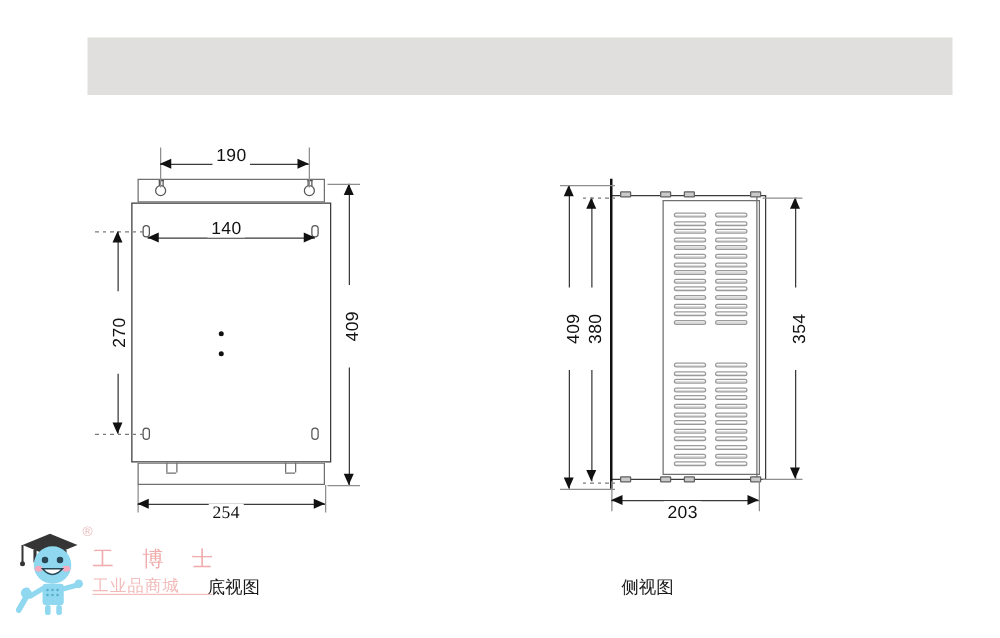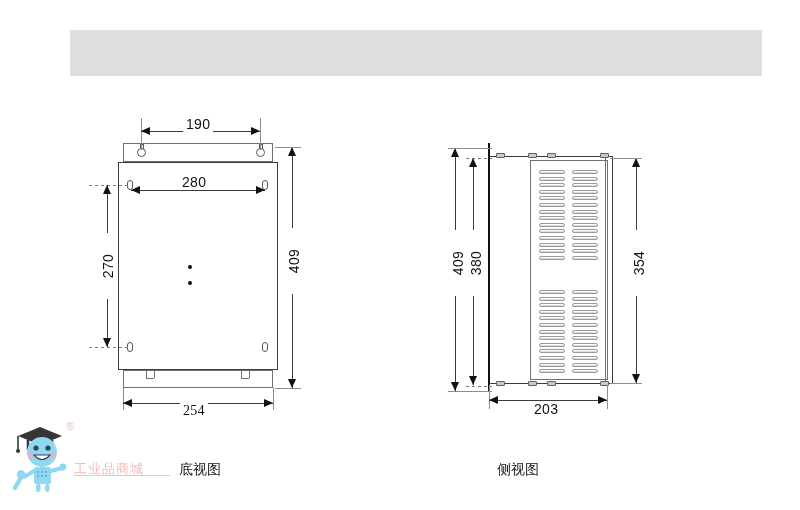--- a/index.html
+++ b/index.html
@@ -76,21 +76,21 @@
   .wm-reg{position:absolute;left:58px;top:2px;font-size:11px;color:#e7b7b7;}
   .wm-sub-underline{position:absolute;left:66px;top:57px;width:96px;height:1px;background:#f3bdbd;}
 </style>
 </head>
 <body>
 
 <div class="page">
 
   <div class="header-band"></div>
 
-  <div class="dwg" style="left:13px;top:0;width:330px;height:480px;">
+  <div class="dwg" style="left:0;top:0;width:330px;height:480px;">
 
     <div class="box thin" style="left:110px;top:143px;width:150px;height:19px;"></div>
 
     <div class="box" style="left:105px;top:162px;width:160px;height:208px;"></div>
 
     <div class="box thin" style="left:110px;top:370px;width:150px;height:18px;"></div>
 
     <div class="ln v" style="left:133px;top:370px;height:8px;background:#707070;"></div>
     <div class="ln h" style="left:133px;top:378px;width:8px;background:#707070;"></div>
     <div class="ln v" style="left:141px;top:370px;height:8px;background:#707070;"></div>
@@ -122,21 +122,21 @@
     <div class="ln v ext" style="left:247px;top:118px;height:32px;"></div>
 
     <div class="ln h" style="left:128px;top:131px;width:119px;"></div>
     <div class="arw l" style="left:128px;top:127px;"></div>
     <div class="arw r" style="left:238px;top:127px;"></div>
     <div class="dim" style="left:170px;top:116px;">190</div>
 
     <div class="ln h" style="left:118px;top:190px;width:134px;"></div>
     <div class="arw l" style="left:118px;top:186px;"></div>
     <div class="arw r" style="left:243px;top:186px;"></div>
-    <div class="dim" style="left:166px;top:174px;">280</div>
+    <div class="dim" style="left:166px;top:174px;">140</div>
 
     <div class="ln v" style="left:94px;top:185px;height:162px;"></div>
     <div class="arw u" style="left:90px;top:185px;"></div>
     <div class="arw d" style="left:90px;top:338px;"></div>
     <div class="dim vert" style="left:62px;top:258px;width:60px;text-align:center;">270</div>
 
     <div class="ln v" style="left:279px;top:147px;height:241px;"></div>
     <div class="arw u" style="left:275px;top:147px;"></div>
     <div class="arw d" style="left:275px;top:379px;"></div>
     <div class="ln h ext" style="left:262px;top:147px;width:26px;"></div>
@@ -295,17 +295,18 @@
       <path d="M41,49 L52,46" stroke="#8ad6ef" stroke-width="4" stroke-linecap="round"></path>
       <circle cx="53" cy="45" r="3.4" fill="#8ad6ef"></circle>
 
       <rect x="26" y="62" width="4.5" height="8" rx="2" fill="#8ad6ef"></rect>
       <rect x="35" y="62" width="4.5" height="8" rx="2" fill="#8ad6ef"></rect>
 
       <path d="M13,52 L5,66" stroke="#8ad6ef" stroke-width="4.5" stroke-linecap="round"></path>
       <path d="M14,49 a4.5,4.5 0 1,0 1,6 l-3,-2 z" fill="#8ad6ef"></path>
     </svg>
     <div class="wm-reg">®</div>
+    <div class="wm-txt-main">工 博 士</div>
     <div class="wm-txt-sub">工业品商城</div>
     <div class="wm-sub-underline"></div>
   </div>
 
 </div>
 
 </body></html>

